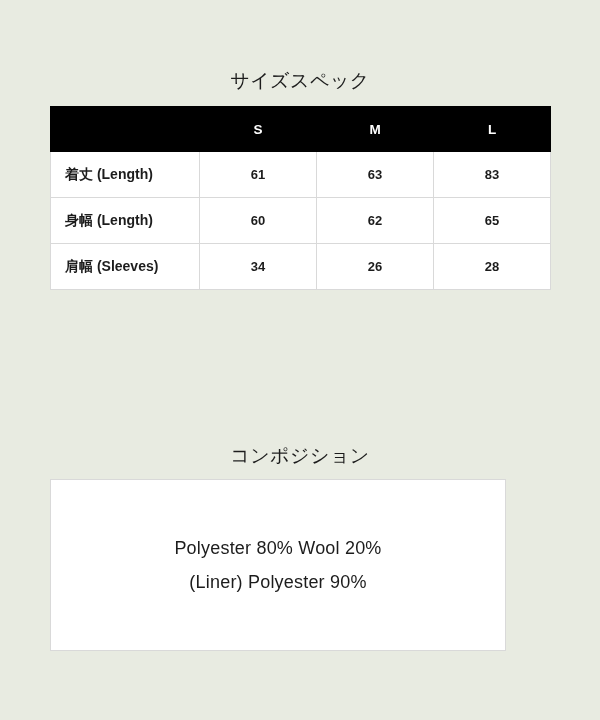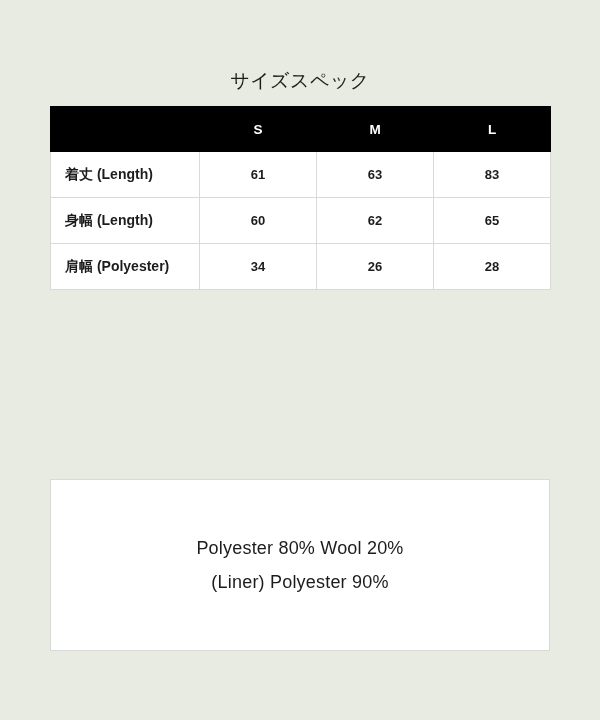--- a/index.html
+++ b/index.html
@@ -88,21 +88,21 @@
   #comp-title {
     position: absolute;
     top: 443px;
     left: 0;
     right: 0;
   }
   .comp-box {
     position: absolute;
     top: 479px;
     left: 50px;
-    width: 500px;
+    width: 456px;
     height: 172px;
     background: #ffffff;
     border: 1px solid #d9d9d9;
     box-sizing: border-box;
     display: flex;
     flex-direction: column;
     align-items: center;
     justify-content: center;
   }
   .comp-line {
@@ -143,28 +143,29 @@
           <td class="val">63</td>
           <td class="val">83</td>
         </tr>
         <tr>
           <td class="rowhead">身幅 (Length)</td>
           <td class="val">60</td>
           <td class="val">62</td>
           <td class="val">65</td>
         </tr>
         <tr>
-          <td class="rowhead">肩幅 (Polyester)</td>
+          <td class="rowhead">肩幅 (Sleeves)</td>
           <td class="val">34</td>
           <td class="val">26</td>
           <td class="val">28</td>
         </tr>
       </tbody>
     </table>
   </div>
 
+  <div class="section-title" id="comp-title">コンポジション</div>
 
   <div class="comp-box">
     <div class="comp-line">Polyester 80% Wool 20%</div>
     <div class="comp-line">(Liner) Polyester 90%</div>
   </div>
 
 </div>
 
 </body></html>

